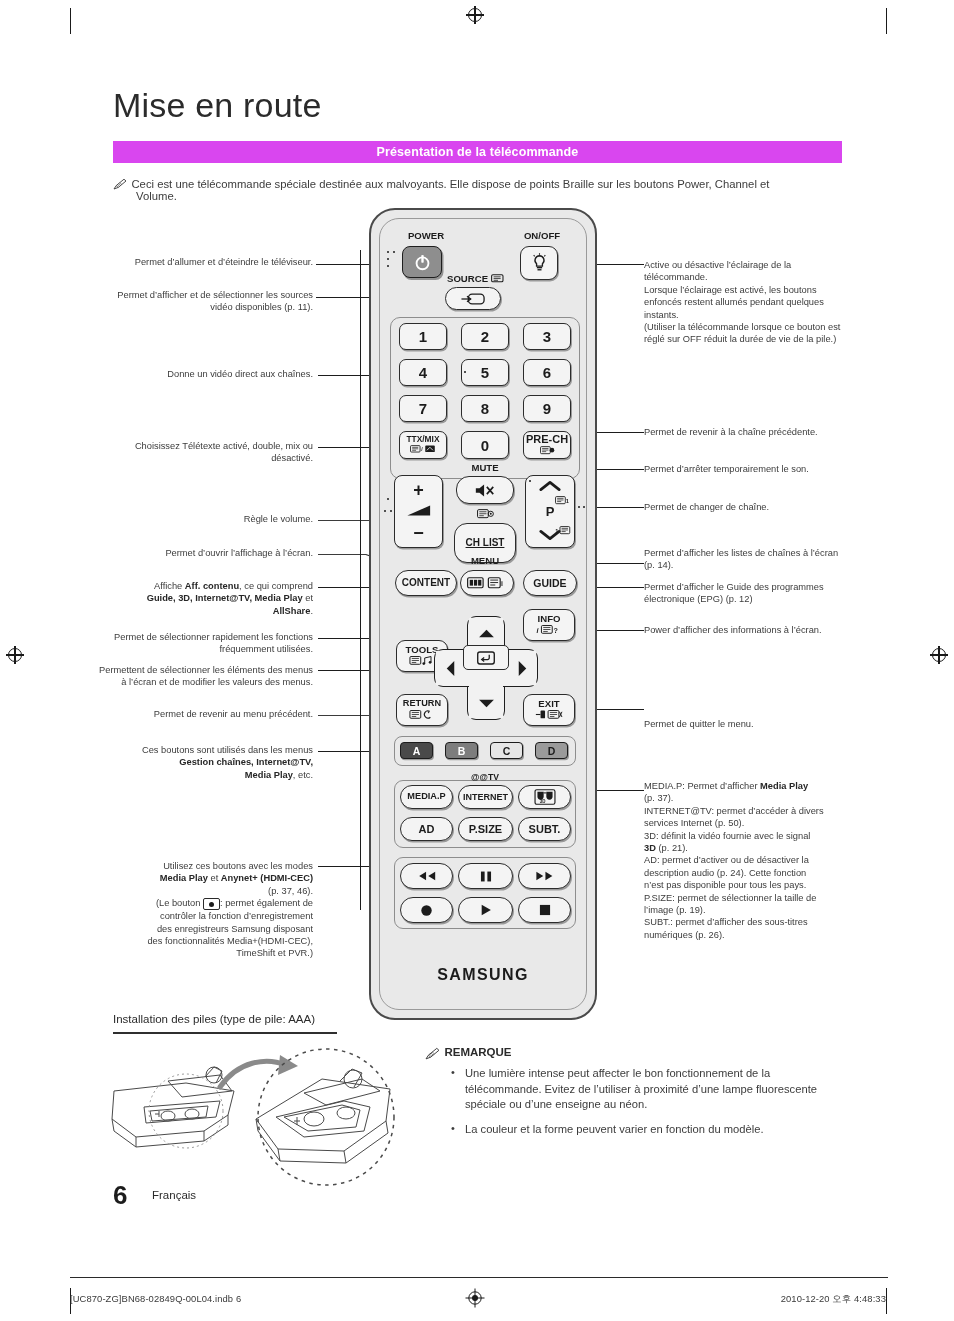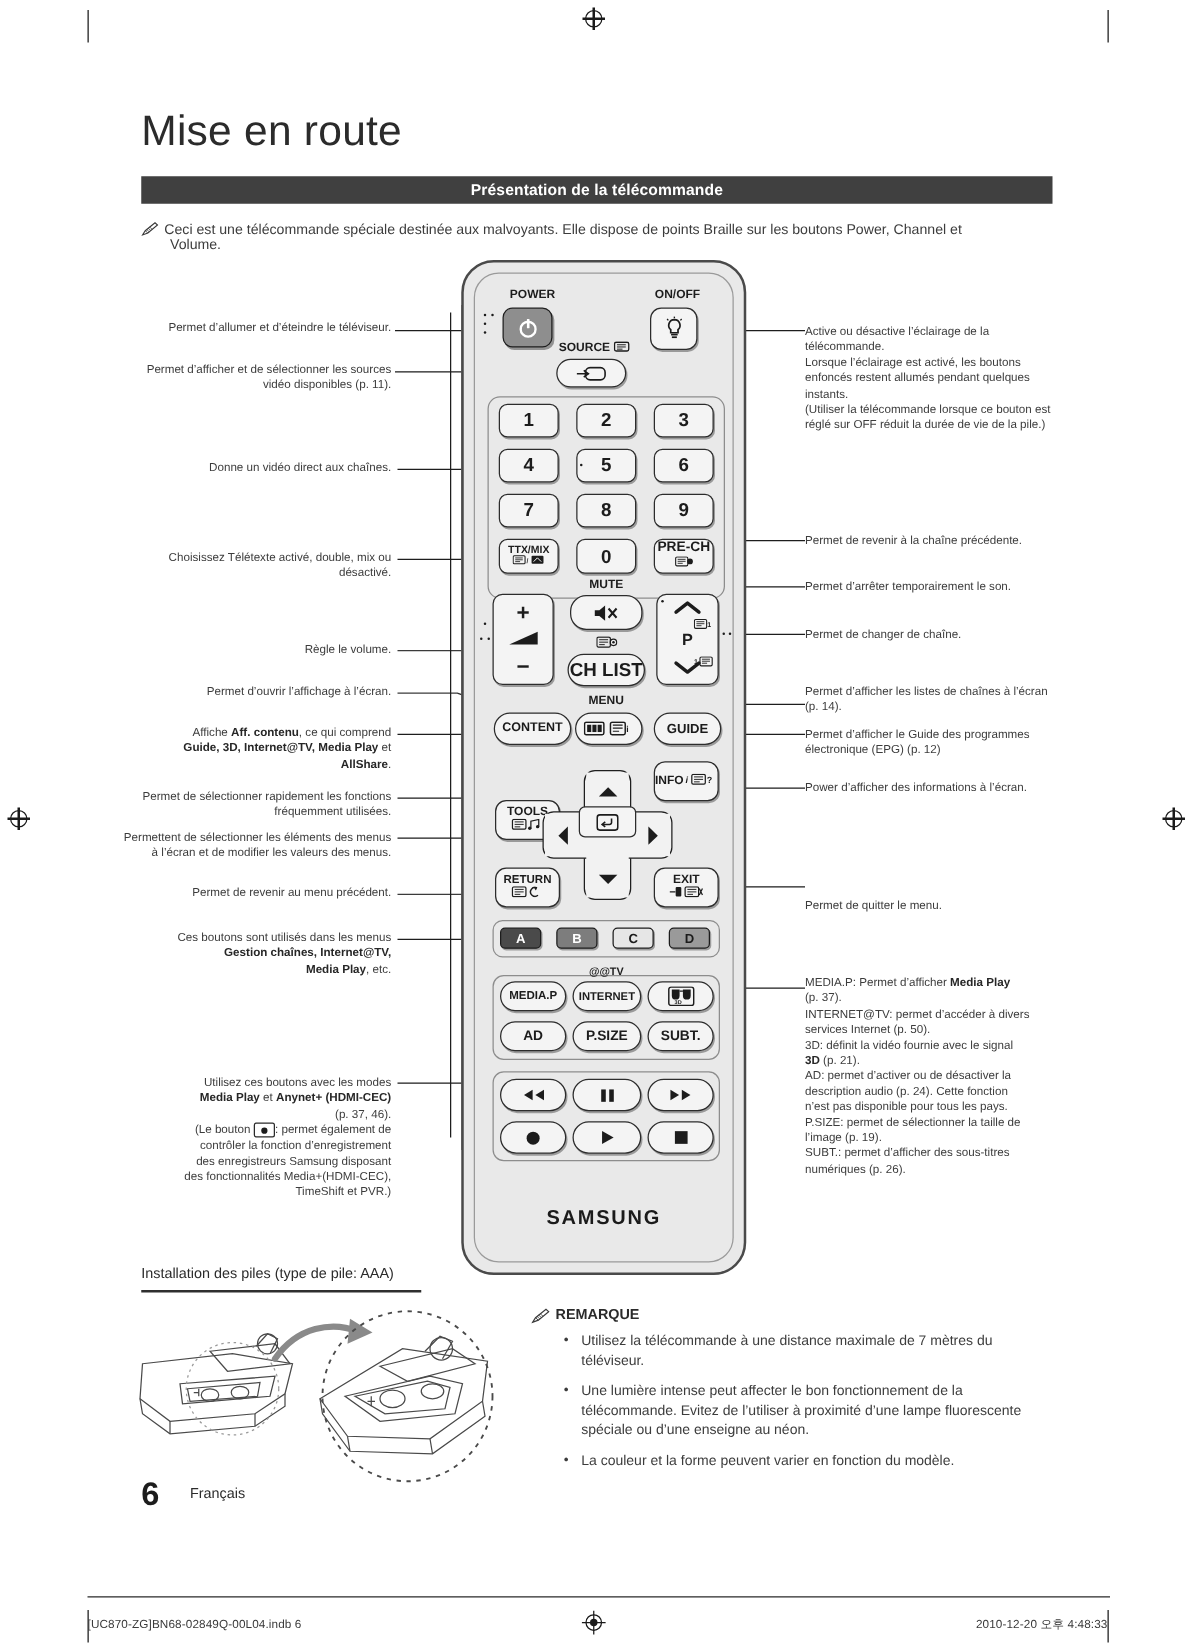--- a/index.html
+++ b/index.html
@@ -28,21 +28,21 @@
   .page { position:absolute; left:0; top:0; width:954px; height:1321px; }
 
   h1.title {
     position:absolute; left:113px; top:86px; margin:0;
     font-size:34px; font-weight:400; letter-spacing:.2px;
     color:#2b2b2b; font-family:"Liberation Sans", sans-serif;
   }
 
   .section-bar {
     position:absolute; left:113px; top:141px; width:729px; height:22px;
-    background:#404040; color:#ffffff;
+    background:#d946ef; color:#ffffff;
     font-size:12.5px; font-weight:bold;
     display:flex; align-items:center; justify-content:center;
     letter-spacing:.1px;
   }
 
   .pencil-ico { display:inline-block; vertical-align:-2px; }
 
   
   .cal {
     position:absolute; font-size:9.3px; line-height:12.4px; color:#3c3c3c;
@@ -452,21 +452,21 @@
     <div class="lbl-above" style="left:79px;top:299px;width:70px;">
       <span>
         <svg width="17" height="10" viewBox="0 0 19 11">
             <rect x="0.6" y="0.6" width="12" height="9" rx="1.4" fill="none" stroke="#1c1c1c" stroke-width="1.1"></rect>
             <path d="M2.6 3 h8 M2.6 5.2 h8 M2.6 7.4 h5" stroke="#1c1c1c" stroke-width="0.85"></path>
             <circle cx="15.4" cy="5.3" r="2.9" fill="none" stroke="#1c1c1c" stroke-width="1.1"></circle>
             <circle cx="15.4" cy="5.3" r="1.1" fill="#1c1c1c"></circle>
           </svg>
       </span>
     </div>
-    <div class="btn pill" style="left:83px;top:313px;width:62px;height:26px;font-size:15px;">
+    <div class="btn pill" style="left:83px;top:313px;width:62px;height:40px;font-size:10px;text-decoration:underline;">
       <span>CH LIST</span>
     </div>
 
     <div class="btn" style="left:154px;top:265px;width:50px;height:73px;border-radius:8px;flex-direction:column;justify-content:space-between;padding:4px 0;">
       <span>
         <svg width="22" height="12" viewBox="0 0 24 13">
             <path d="M2 10.5 L12 2.6 L22 10.5" fill="none" stroke="#1c1c1c" stroke-width="3" stroke-linecap="round" stroke-linejoin="round"></path>
           </svg>
       </span>
       <span style="font-size:13px;font-weight:bold;line-height:1;">P</span>
@@ -522,21 +522,21 @@
       <span>
         <svg width="26" height="9" viewBox="0 0 28 10">
             <rect x="0.6" y="0.6" width="12" height="8.6" rx="1.2" fill="none" stroke="#1c1c1c" stroke-width="1.1"></rect>
             <path d="M2.6 2.8 h8 M2.6 5 h8 M2.6 7.2 h5" stroke="#1c1c1c" stroke-width="0.85"></path>
             <path d="M17 8.6 V2.2 L24 0.6 v6.4" fill="none" stroke="#1c1c1c" stroke-width="1.1"></path>
             <circle cx="16" cy="8.4" r="1.5" fill="#1c1c1c"></circle>
             <circle cx="23" cy="7" r="1.5" fill="#1c1c1c"></circle>
           </svg>
       </span>
     </div>
-    <div class="btn" style="left:152px;top:399px;width:52px;height:32px;border-radius:9px;flex-direction:row;gap:1px;">
+    <div class="btn" style="left:152px;top:399px;width:52px;height:32px;border-radius:9px;flex-direction:column;gap:1px;">
       <span style="font-size:9.6px;">INFO</span>
       <span>
         <svg width="26" height="9" viewBox="0 0 28 10">
             <text x="0" y="8.6" font-size="8" font-style="italic" font-weight="bold" fill="#1c1c1c">i</text>
             <rect x="5.6" y="0.6" width="12" height="8.6" rx="1.2" fill="none" stroke="#1c1c1c" stroke-width="1.1"></rect>
             <path d="M7.6 2.8 h8 M7.6 5 h8 M7.6 7.2 h5" stroke="#1c1c1c" stroke-width="0.85"></path>
             <text x="19" y="8.6" font-size="8" font-weight="bold" fill="#1c1c1c">?</text>
           </svg>
       </span>
     </div>
@@ -733,21 +733,20 @@
       <svg width="15" height="13" viewBox="0 0 14 12">
           <path d="M1 11 L3.2 7.6 L11 1.2 L13 3 L5.3 9.4 Z" fill="none" stroke="#3a3a3a" stroke-width="0.9"></path>
           <path d="M3.2 7.6 L5.3 9.4" stroke="#3a3a3a" stroke-width="0.7"></path>
           <path d="M4.3 6.6 L6.4 8.4 M5.5 5.6 L7.6 7.4 M6.7 4.6 L8.8 6.4" stroke="#3a3a3a" stroke-width="0.55"></path>
         </svg>
     </span>
     <span style="font-size:11.5px;font-weight:bold;color:#2b2b2b;vertical-align:2px;">REMARQUE</span>
   </div>
 
   <div class="bullets">
-    <div class="bul">Utilisez la télécommande à une distance maximale de 7 mètres du téléviseur.</div>
     <div class="bul">Une lumière intense peut affecter le bon fonctionnement de la télécommande. Evitez de l’utiliser à proximité d’une lampe fluorescente spéciale ou d’une enseigne au néon.</div>
     <div class="bul">La couleur et la forme peuvent varier en fonction du modèle.</div>
   </div>
 
   <div class="pagenum">6</div>
   <div class="pagelang">Français</div>
 
   <div class="footline"></div>
   <div class="foot-l">[UC870-ZG]BN68-02849Q-00L04.indb   6</div>
   <div class="foot-r">2010-12-20   오후 4:48:33</div>

